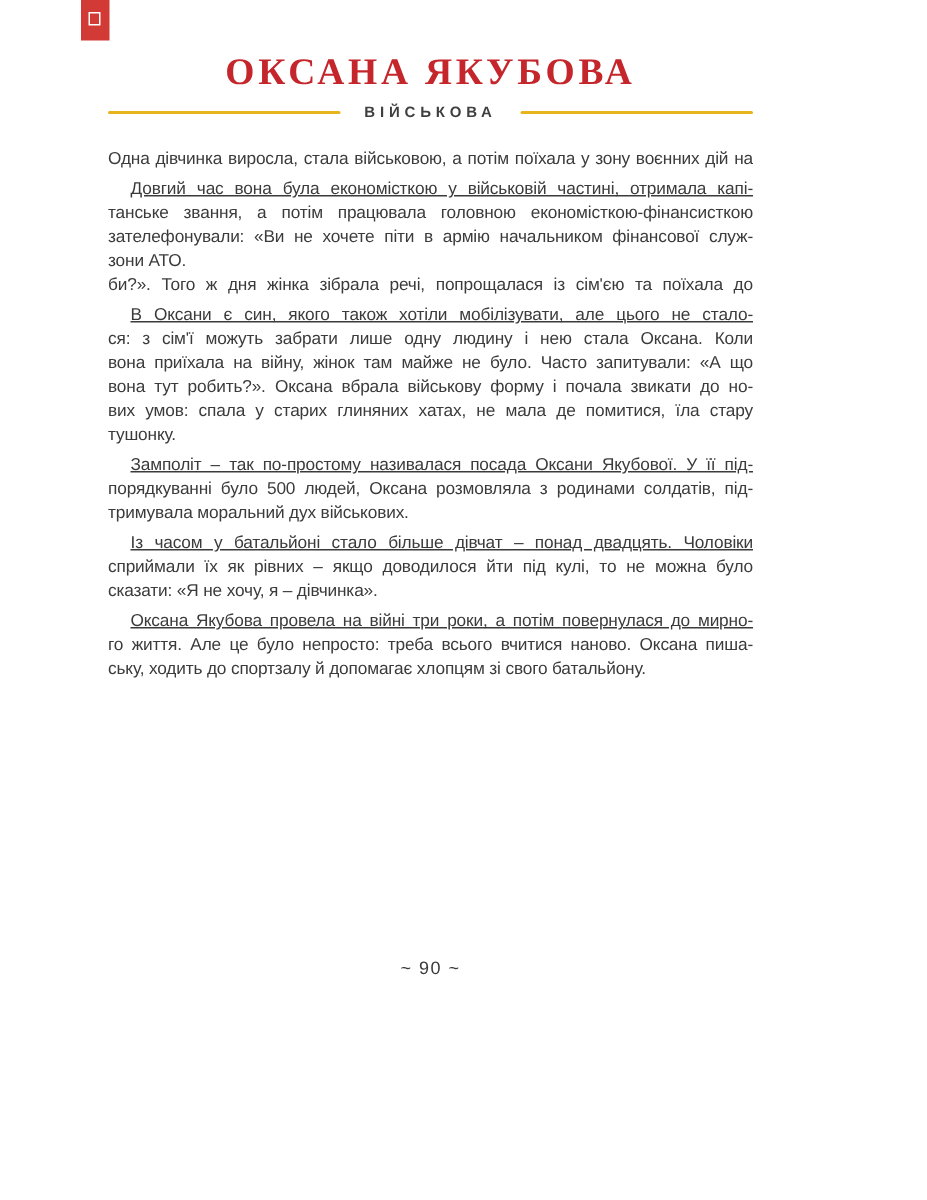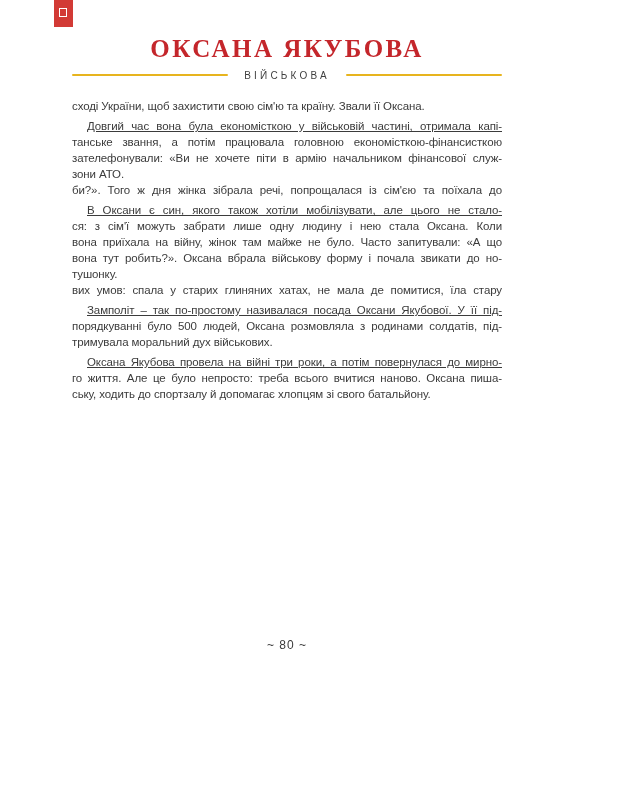--- a/index.html
+++ b/index.html
@@ -56,21 +56,21 @@
   }
   .subtitle-row .rule{
     flex:1;
     height:2.5px;
     border-radius:2px;
     background:var(--rule-yellow);
   }
   .subtitle-label{
     padding:0 16px;
     font-size:10px;
-    font-weight:normal;
+    font-weight:bold;
     letter-spacing:3.2px;
     color:#3f3f3f;
     white-space:nowrap;
   }
   .article{
     margin-top:17px;
     color:var(--body-text);
     font-size:11.5px;
     letter-spacing:-0.1px;
   }
@@ -113,46 +113,51 @@
     <h1 class="title">ОКСАНА ЯКУБОВА</h1>
 
     <div class="subtitle-row">
       <span class="rule"></span>
       <span class="subtitle-label">ВІЙСЬКОВА</span>
       <span class="rule"></span>
     </div>
 
     <div class="article">
         <div class="para">
-          <div class="line last">сході України, щоб захистити свою сім'ю та країну. Звали її Оксана.</div>
+          <div class="line">Одна дівчинка виросла, стала військовою, а потім поїхала у зону воєнних дій на</div>
         </div>
         <div class="para indent">
           <div class="line">Довгий час вона була економісткою у військовій частині, отримала капі-</div>
           <div class="line">танське звання, а потім працювала головною економісткою-фінансисткою</div>
           <div class="line">зателефонували: «Ви не хочете піти в армію начальником фінансової служ-</div>
           <div class="line last">зони АТО.</div>
           <div class="line">би?». Того ж дня жінка зібрала речі, попрощалася із сім'єю та поїхала до</div>
         </div>
         <div class="para indent">
           <div class="line">В Оксани є син, якого також хотіли мобілізувати, але цього не стало-</div>
           <div class="line">ся: з сім'ї можуть забрати лише одну людину і нею стала Оксана. Коли</div>
           <div class="line">вона приїхала на війну, жінок там майже не було. Часто запитували: «А що</div>
           <div class="line">вона тут робить?». Оксана вбрала військову форму і почала звикати до но-</div>
+          <div class="line">вих умов: спала у старих глиняних хатах, не мала де помитися, їла стару</div>
           <div class="line last">тушонку.</div>
-          <div class="line">вих умов: спала у старих глиняних хатах, не мала де помитися, їла стару</div>
         </div>
         <div class="para indent">
           <div class="line">Замполіт – так по-простому називалася посада Оксани Якубової. У її під-</div>
           <div class="line">порядкуванні було 500 людей, Оксана розмовляла з родинами солдатів, під-</div>
           <div class="line last">тримувала моральний дух військових.</div>
+        </div>
+        <div class="para indent">
+          <div class="line">Із часом у батальйоні стало більше дівчат – понад двадцять. Чоловіки</div>
+          <div class="line">сприймали їх як рівних – якщо доводилося йти під кулі, то не можна було</div>
+          <div class="line last">сказати: «Я не хочу, я – дівчинка».</div>
         </div>
         <div class="para indent">
           <div class="line">Оксана Якубова провела на війні три роки, а потім повернулася до мирно-</div>
           <div class="line">го життя. Але це було непросто: треба всього вчитися наново. Оксана пиша-</div>
           <div class="line last">ську, ходить до спортзалу й допомагає хлопцям зі свого батальйону.</div>
         </div>
       </div>
 
   </div>
 
-  <div class="footer">~ 80 ~</div>
+  <div class="footer">~ 90 ~</div>
 
 </div>
 
 </body></html>

